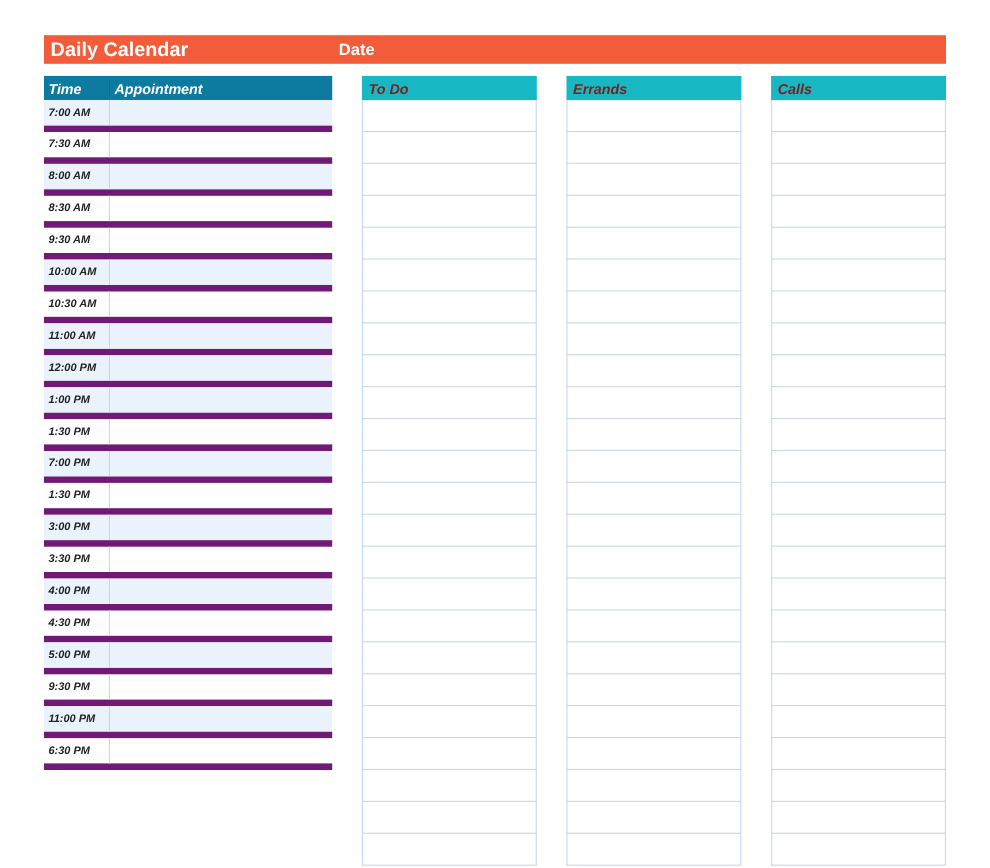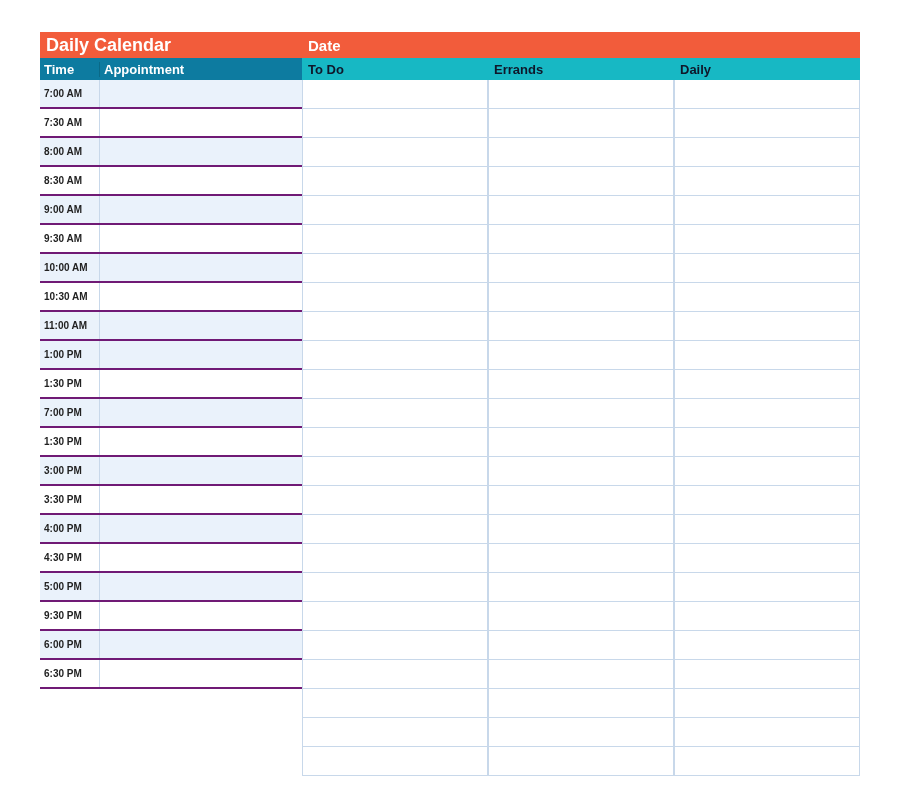--- a/index.html
+++ b/index.html
@@ -26,22 +26,23 @@
     width: 262px;
     padding-left: 6px;
     font-size: 18px;
   }
   .header-date {
     padding-left: 6px;
     font-size: 15px;
   }
   .content {
     display: flex;
-    gap: 0;
-    margin-top: 0;
+    gap: 27px;
+    margin-top: 11px;
+    font-style: italic;
   }
   .schedule {
     width: 262px;
   }
   .sched-head {
     display: flex;
     background: #0d7ba0;
     color: #ffffff;
     font-weight: bold;
     font-size: 13px;
@@ -56,21 +57,21 @@
   .sched-head-appt {
     flex: 1;
     padding-left: 4px;
   }
   .sched-row {
     display: flex;
     height: 29px;
     font-size: 10px;
     font-weight: bold;
     color: #222;
-    border-bottom: 2px solid #701a75;
+    border-bottom: 6px solid #701a75;
   }
   .sched-row .time-cell {
     width: 60px;
     padding-left: 4px;
     display: flex;
     align-items: center;
     border-right: 1px solid #c8d8ea;
   }
   .sched-row .appt-cell {
     flex: 1;
@@ -79,21 +80,21 @@
   .sched-row.alt .appt-cell {
     background: #eaf2fb;
   }
   .side-col {
     flex: 1;
     display: flex;
     flex-direction: column;
   }
   .side-head {
     background: #17b8c4;
-    color: #0f172a;
+    color: #7f1d1d;
     font-weight: bold;
     font-size: 13px;
     height: 22px;
     display: flex;
     align-items: center;
     padding-left: 6px;
   }
   .side-row {
     height: 29px;
     border-bottom: 1px solid #c8d8ea;
@@ -131,41 +132,41 @@
             <div class="appt-cell"></div>
           </div>
           <div class="sched-row alt">
             <div class="time-cell">8:00 AM</div>
             <div class="appt-cell"></div>
           </div>
           <div class="sched-row">
             <div class="time-cell">8:30 AM</div>
             <div class="appt-cell"></div>
           </div>
-          <div class="sched-row alt">
-            <div class="time-cell">9:00 AM</div>
-            <div class="appt-cell"></div>
-          </div>
           <div class="sched-row">
             <div class="time-cell">9:30 AM</div>
             <div class="appt-cell"></div>
           </div>
           <div class="sched-row alt">
             <div class="time-cell">10:00 AM</div>
             <div class="appt-cell"></div>
           </div>
           <div class="sched-row">
             <div class="time-cell">10:30 AM</div>
             <div class="appt-cell"></div>
           </div>
           <div class="sched-row alt">
             <div class="time-cell">11:00 AM</div>
             <div class="appt-cell"></div>
           </div>
           <div class="sched-row alt">
+            <div class="time-cell">12:00 PM</div>
+            <div class="appt-cell"></div>
+          </div>
+          <div class="sched-row alt">
             <div class="time-cell">1:00 PM</div>
             <div class="appt-cell"></div>
           </div>
           <div class="sched-row">
             <div class="time-cell">1:30 PM</div>
             <div class="appt-cell"></div>
           </div>
           <div class="sched-row alt">
             <div class="time-cell">7:00 PM</div>
             <div class="appt-cell"></div>
@@ -192,21 +193,21 @@
           </div>
           <div class="sched-row alt">
             <div class="time-cell">5:00 PM</div>
             <div class="appt-cell"></div>
           </div>
           <div class="sched-row">
             <div class="time-cell">9:30 PM</div>
             <div class="appt-cell"></div>
           </div>
           <div class="sched-row alt">
-            <div class="time-cell">6:00 PM</div>
+            <div class="time-cell">11:00 PM</div>
             <div class="appt-cell"></div>
           </div>
           <div class="sched-row">
             <div class="time-cell">6:30 PM</div>
             <div class="appt-cell"></div>
           </div>
         </div>
     </div>
 
     <div class="side-col">
@@ -263,21 +264,21 @@
           <div class="side-row"></div>
           <div class="side-row"></div>
           <div class="side-row"></div>
           <div class="side-row"></div>
           <div class="side-row"></div>
           <div class="side-row"></div>
         </div>
     </div>
 
     <div class="side-col">
-      <div class="side-head">Daily</div>
+      <div class="side-head">Calls</div>
       <div id="calls-body">
           <div class="side-row"></div>
           <div class="side-row"></div>
           <div class="side-row"></div>
           <div class="side-row"></div>
           <div class="side-row"></div>
           <div class="side-row"></div>
           <div class="side-row"></div>
           <div class="side-row"></div>
           <div class="side-row"></div>

